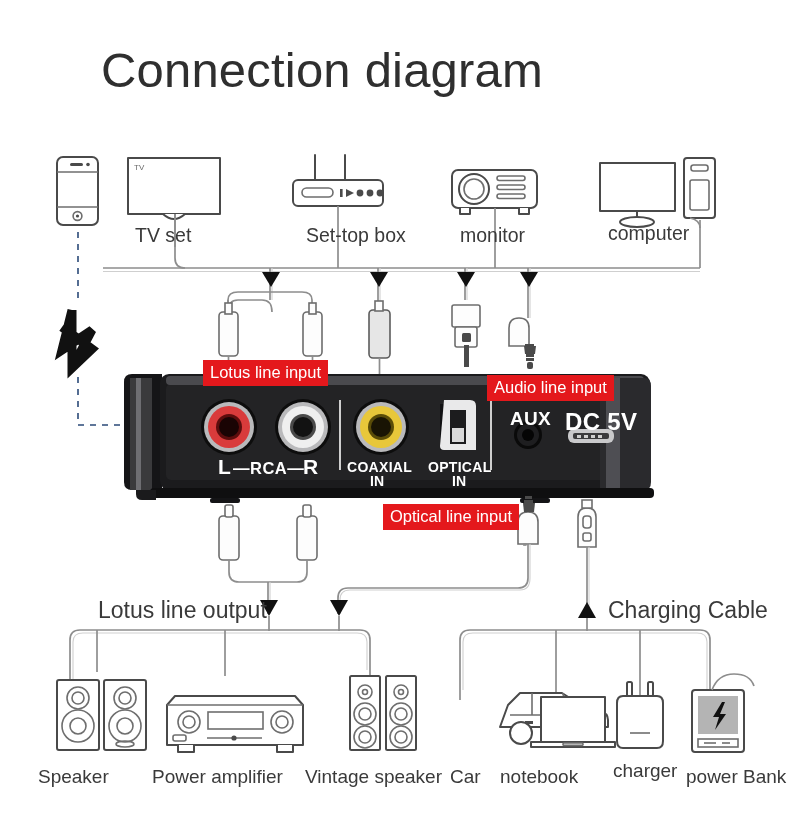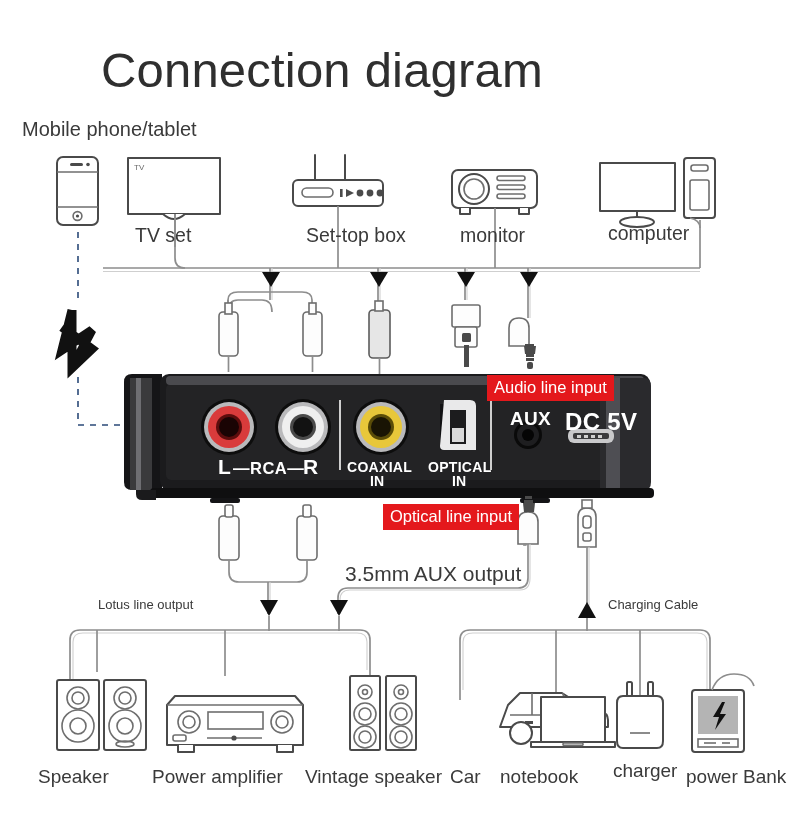--- a/index.html
+++ b/index.html
@@ -5,21 +5,21 @@
   html,body{margin:0;padding:0;background:#fff;}
   body{width:800px;height:820px;overflow:hidden;
        font-family:"Liberation Sans","DejaVu Sans",sans-serif;color:#2b2b2b;}
   #stage{position:relative;width:644px;height:820px;background:#fff;}
 
   .lbl{position:absolute;white-space:nowrap;color:#3a3a3a;}
   .title{position:absolute;left:0;right:0;top:42px;text-align:center;
          font-size:49px;font-weight:400;color:#2f2f2f;letter-spacing:.2px;}
 
   .srcname{font-size:19.5px;}
-  .outname{font-size:13px;}
+  .outname{font-size:23px;}
   .bottomname{font-size:19px;}
 
   .redtag{position:absolute;background:#e4181c;color:#fff;font-size:16.5px;
           padding:3px 7px 4px 7px;white-space:nowrap;line-height:1.15;z-index:40;}
 
   svg.art{position:absolute;left:0;top:0;width:800px;height:820px;
           overflow:visible;pointer-events:none;}
 
   .ico{stroke:#4a4a4a;stroke-width:2;fill:#fff;stroke-linejoin:round;stroke-linecap:round;}
   .ico-thin{stroke:#6e6e6e;stroke-width:1.6;fill:none;}
@@ -342,45 +342,44 @@
       <rect x="698" y="696" width="40" height="38" fill="#b4b4b4"></rect>
       <path d="M722 702 l-9 15 6 0 -4 13 11 -16 -6 0 5 -12 z" fill="#111"></path>
       <rect class="ico-thin" x="698" y="739" width="40" height="8"></rect>
       <line class="ico-thin" x1="704" y1="743" x2="716" y2="743"></line>
       <line class="ico-thin" x1="722" y1="743" x2="730" y2="743"></line>
       <path class="cable" d="M712 690 q6 -16 22 -16 q16 0 20 12"></path>
     </g>
 
   </svg>
 
-  <div class="lbl srcname" style="left:22px;top:118px;font-size:20px;">Mobile phone/tablet</div>
 
   <div class="lbl srcname" style="left:135px;top:224px;">TV set</div>
   <div class="lbl srcname" style="left:306px;top:224px;">Set-top box</div>
   <div class="lbl srcname" style="left:460px;top:224px;">monitor</div>
   <div class="lbl srcname" style="left:608px;top:222px;">computer</div>
 
+  <div class="redtag" style="left:203px;top:360px;">Lotus line input</div>
   <div class="redtag" style="left:487px;top:375px;">Audio line input</div>
   <div class="redtag" style="left:383px;top:504px;">Optical line input</div>
 
   <div style="position:absolute;left:218px;top:455px;color:#fff;font-size:21px;font-weight:700;">L</div>
   <div style="position:absolute;left:233px;top:459px;color:#fff;font-size:16.5px;font-weight:700;letter-spacing:.5px;">—RCA—</div>
   <div style="position:absolute;left:303px;top:455px;color:#fff;font-size:21px;font-weight:700;">R</div>
 
   <div style="position:absolute;left:347px;top:459px;color:#fff;font-size:14px;font-weight:700;letter-spacing:.3px;">COAXIAL</div>
   <div style="position:absolute;left:370px;top:473px;color:#fff;font-size:14px;font-weight:700;">IN</div>
 
   <div style="position:absolute;left:428px;top:459px;color:#fff;font-size:14px;font-weight:700;letter-spacing:.3px;">OPTICAL</div>
   <div style="position:absolute;left:452px;top:473px;color:#fff;font-size:14px;font-weight:700;">IN</div>
 
   <div style="position:absolute;left:510px;top:408px;color:#fff;font-size:19px;font-weight:700;letter-spacing:.3px;">AUX</div>
   <div style="position:absolute;left:565px;top:408px;color:#fff;font-size:24px;font-weight:700;letter-spacing:.3px;">DC 5V</div>
 
   <div class="lbl outname" style="left:98px;top:597px;">Lotus line output</div>
-  <div class="lbl outname" style="left:345px;top:562px;font-size:21px;">3.5mm AUX output</div>
   <div class="lbl outname" style="left:608px;top:597px;">Charging Cable</div>
 
   <div class="lbl bottomname" style="left:38px;top:766px;">Speaker</div>
   <div class="lbl bottomname" style="left:152px;top:766px;">Power amplifier</div>
   <div class="lbl bottomname" style="left:305px;top:766px;">Vintage speaker</div>
   <div class="lbl bottomname" style="left:450px;top:766px;">Car</div>
   <div class="lbl bottomname" style="left:500px;top:766px;">notebook</div>
   <div class="lbl bottomname" style="left:613px;top:760px;">charger</div>
   <div class="lbl bottomname" style="left:686px;top:766px;">power Bank</div>
 

